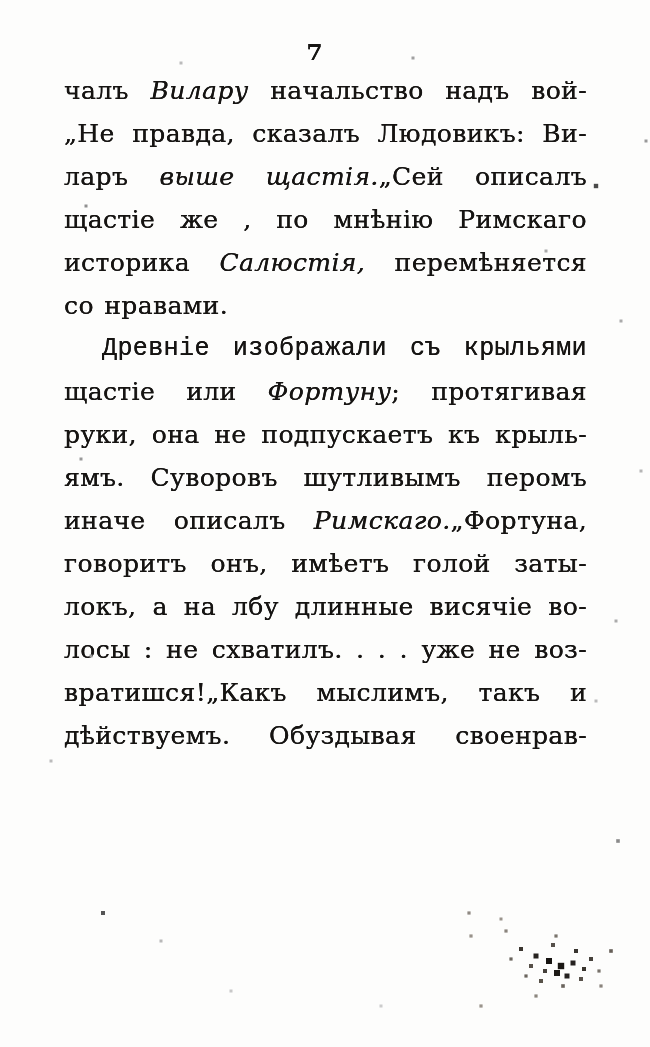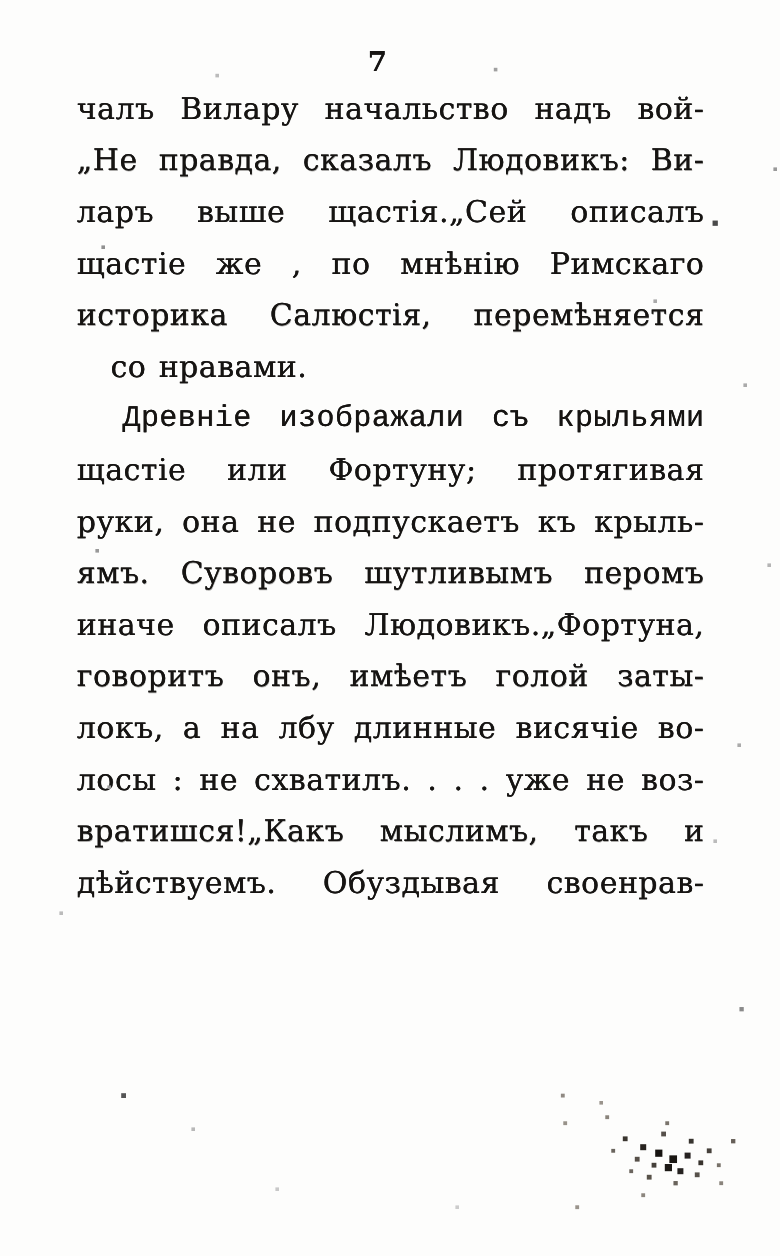--- a/index.html
+++ b/index.html
@@ -39,23 +39,23 @@
     margin: 0;
     font-size: 25px;
     line-height: 43px;
     letter-spacing: 0.4px;
     word-spacing: 2px;
     text-align: justify;
     text-align-last: justify;
     text-shadow: 0 0 0.45px rgba(0,0,0,0.85), 0.3px 0.3px 0.4px rgba(20,18,15,0.35);
     white-space: normal;
   }
-  .ln.noj { text-align-last: left; margin-left: 28px; }
+  .ln.noj { text-align-last: left; }
   .ln.ind { text-indent: 38px; font-family: Liberation Mono, monospace; }
-  .it { }
+  .it { font-style: italic; }
   
   .dotfield {
     position: absolute;
     top: 0; left: 0;
     width: 2px; height: 2px;
     background: transparent;
     box-shadow:
       180px 62px 0 0.5px #bbb,
       412px 57px 0 0.5px #a0a0a0,
       85px 205px 0 0.5px #909090,
@@ -123,21 +123,21 @@
     <p class="ln"><span>чалъ </span><span class="it">Вилару</span><span> начальство надъ вой-</span></p>
     <p class="ln"><span>„Не правда, сказалъ Людовикъ: Ви-</span></p>
     <p class="ln"><span>ларъ </span><span class="it">выше щастія.</span><span>„Сей описалъ</span></p>
     <p class="ln"><span>щастіе же , по мнѣнію Римскаго</span></p>
     <p class="ln"><span>историка </span><span class="it">Салюстія,</span><span> перемѣняется</span></p>
     <p class="ln noj"><span>со нравами.</span></p>
     <p class="ln ind"><span>Древніе изображали съ крыльями</span></p>
     <p class="ln"><span>щастіе или </span><span class="it">Фортуну</span><span>; протягивая</span></p>
     <p class="ln"><span>руки, она не подпускаетъ къ крыль-</span></p>
     <p class="ln"><span>ямъ. Суворовъ шутливымъ перомъ</span></p>
-    <p class="ln"><span>иначе описалъ </span><span class="it">Людовикъ.</span><span>„Фортуна,</span></p>
+    <p class="ln"><span>иначе описалъ </span><span class="it">Римскаго.</span><span>„Фортуна,</span></p>
     <p class="ln"><span>говоритъ онъ, имѣетъ голой заты-</span></p>
     <p class="ln"><span>локъ, а на лбу длинные висячіе во-</span></p>
     <p class="ln"><span>лосы : не схватилъ. . . . уже не воз-</span></p>
     <p class="ln"><span>вратишся!„Какъ мыслимъ, такъ и</span></p>
     <p class="ln"><span>дѣйствуемъ. Обуздывая своенрав-</span></p>
   </div>
 
   <div class="dotfield"></div>
   <div class="stain"></div>
 

